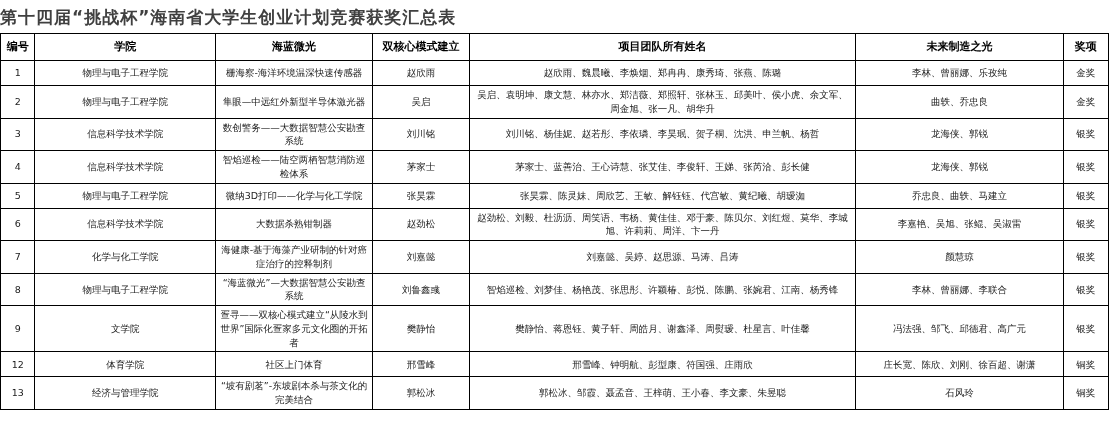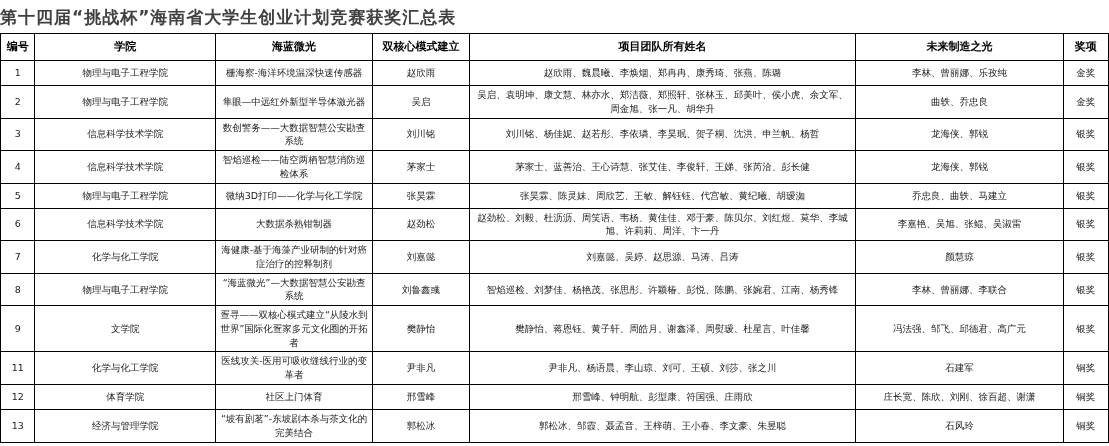--- a/index.html
+++ b/index.html
@@ -137,29 +137,20 @@
       <tr>
         <td>9</td>
         <td>文学院</td>
         <td>疍寻——双核心模式建立“从陵水到世界”国际化疍家多元文化圈的开拓者</td>
         <td>樊静怡</td>
         <td>樊静怡、蒋恩钰、黄子轩、周皓月、谢鑫泽、周熨瑷、杜星言、叶佳馨</td>
         <td>冯法强、邹飞、邱德君、高广元</td>
         <td>银奖</td>
       </tr>
       <tr>
-        <td>11</td>
-        <td>化学与化工学院</td>
-        <td>医线攻关-医用可吸收缝线行业的变革者</td>
-        <td>尹非凡</td>
-        <td>尹非凡、杨语晨、李山琼、刘可、王硕、刘莎、张之川</td>
-        <td>石建军</td>
-        <td>铜奖</td>
-      </tr>
-      <tr>
         <td>12</td>
         <td>体育学院</td>
         <td>社区上门体育</td>
         <td>邢雪峰</td>
         <td>邢雪峰、钟明航、彭型康、符国强、庄雨欣</td>
         <td>庄长宽、陈欣、刘刚、徐百超、谢潇</td>
         <td>铜奖</td>
       </tr>
       <tr>
         <td>13</td>

